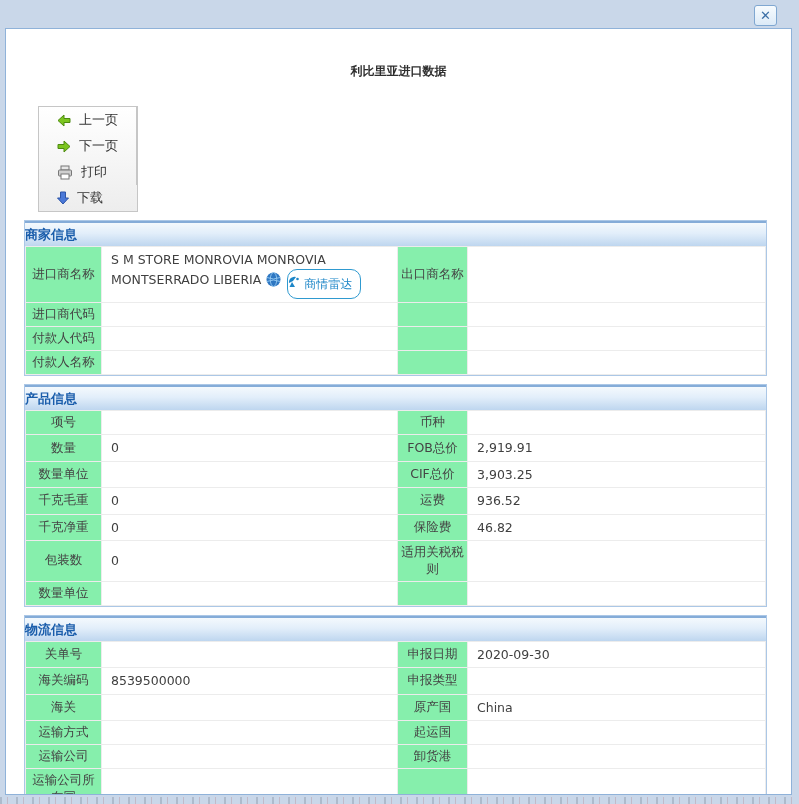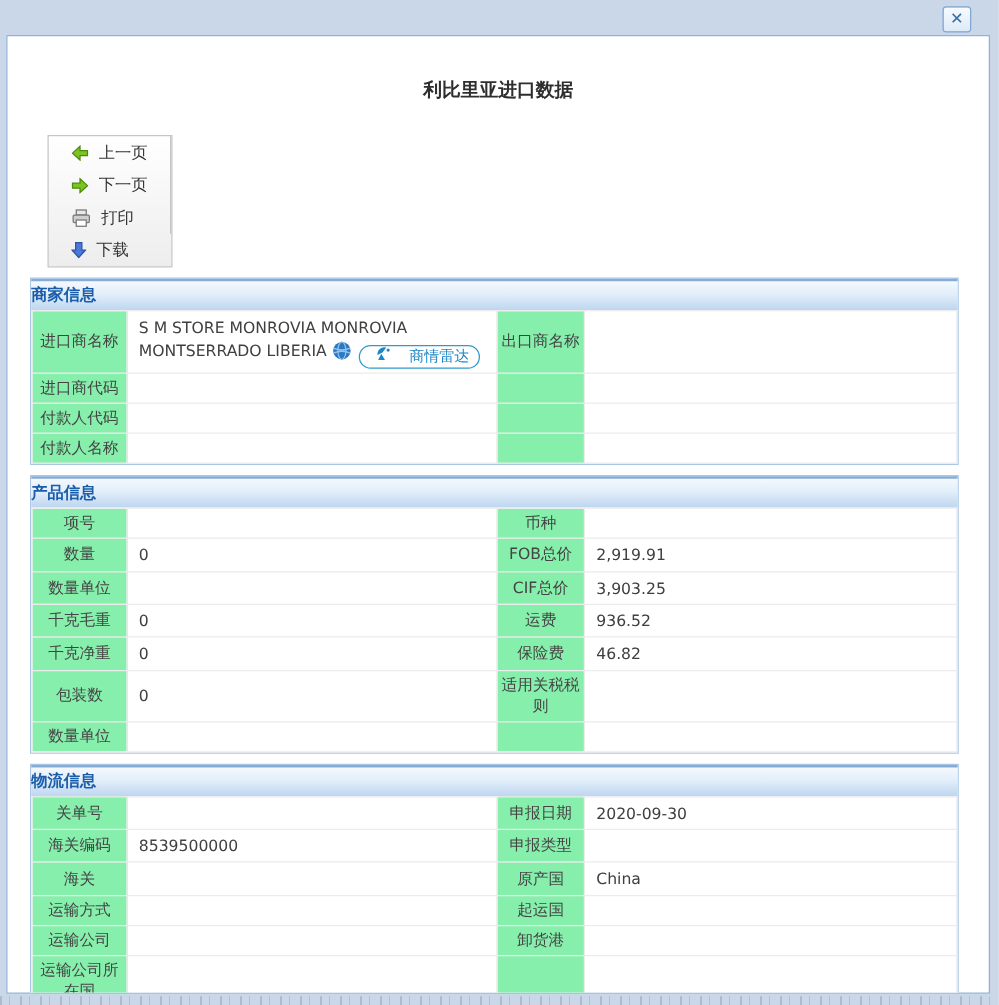--- a/index.html
+++ b/index.html
@@ -22,21 +22,21 @@
   
   .dialog {
     position: absolute; left: 5px; top: 28px;
     width: 787px; height: 767px;
     background: #fff; border: 1px solid #8fb2d9;
     overflow: hidden;
   }
   .title {
     margin-top: 34px;
     text-align: center;
-    font-size: 15px; font-weight: bold; color: #2e2e2e;
+    font-size: 12px; font-weight: bold; color: #2e2e2e;
   }
   .toolbar {
     display: inline-flex;
     margin: 26px 0 0 32px;
     border: 1px solid #c6c6c6;
     background: linear-gradient(#ffffff, #ededed);
     flex-direction: column;
   }
   .tbtn {
     display: flex; align-items: center; gap: 8px;
@@ -67,23 +67,23 @@
     height: 22px; vertical-align: middle;
   }
   td.lbl {
     background: #86efac; color: #444;
     text-align: center; padding: 3px 3px;
   }
   td.val { text-align: left; padding: 3px 4px 3px 9px; line-height: 1.55; }
   
   .globe { display: inline-block; vertical-align: -3px; margin-left: 5px; cursor: pointer; }
   .radar {
-    display: inline-flex; align-items: center; gap: 13px;
+    display: inline-flex; align-items: center; gap: 3px;
     vertical-align: -4px; margin-left: 6px;
-    height: 19px; padding: 0 8px 0 13px;
+    height: 30px; padding: 0 8px 0 0;
     border: 1px solid #2f9ad0; border-radius: 10px;
     color: #1d86c8; font-size: 12px; cursor: pointer;
     text-decoration: none; white-space: nowrap;
   }
   
   .bottom-noise {
     position: absolute; left: 0; bottom: 0;
     width: 100%; height: 7px;
     background:
       repeating-linear-gradient(90deg,

